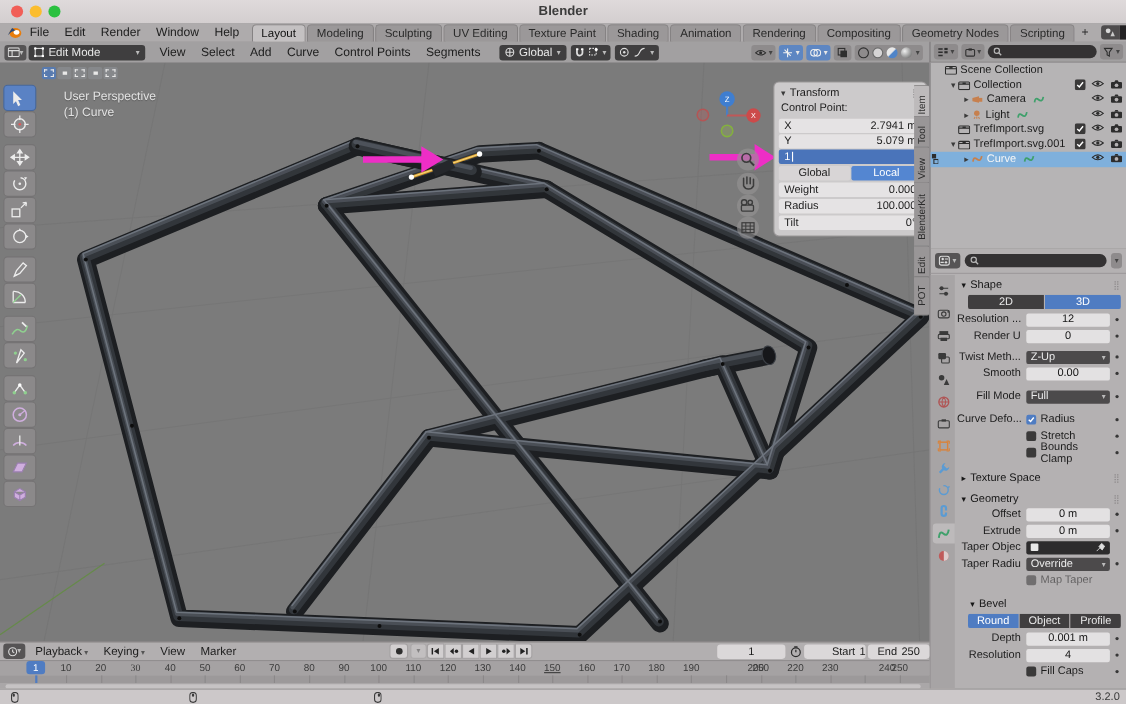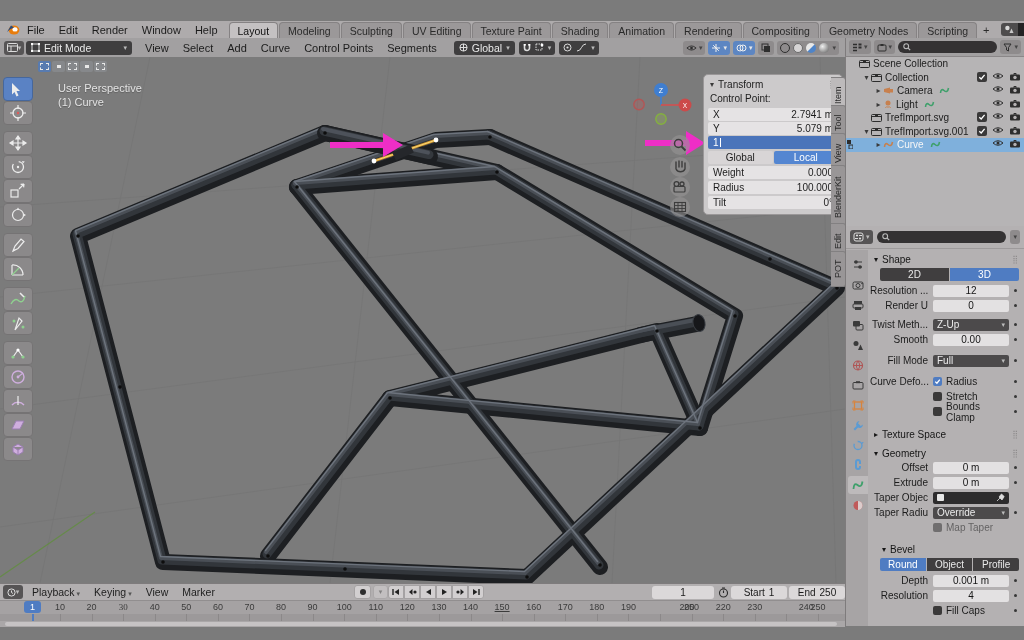--- a/index.html
+++ b/index.html
@@ -128,20 +128,26 @@
              font-size:10px;color:#3a3a3a;}
   .mouse-ic{position:absolute;top:2px;}
   #version{position:absolute;right:6px;top:1px;}
   svg{display:block;}
 </style>
 </head>
 <body>
 
 <div id="app">
 
+  <div id="titlebar" class="abs">
+    <span class="tl" style="left:10px;background:#f15e57;"></span>
+    <span class="tl" style="left:27px;background:#fbbd2e;"></span>
+    <span class="tl" style="left:44px;background:#2ac03f;"></span>
+    <div id="win-title">Blender</div>
+  </div>
 
   <div id="menubar" class="abs">
     <span style="margin-left:6px;">
       <svg width="14" height="12" viewBox="0 0 14 12">
           <ellipse cx="8" cy="6" rx="5.4" ry="4.6" fill="#e87d0d"></ellipse>
           <ellipse cx="9" cy="5.4" rx="2.6" ry="2.2" fill="#fff"></ellipse>
           <path d="M1,8 Q4,4.5 8,3.5 L5,1.5 Z" fill="#2a4b7c"></path>
         </svg>
     </span>
     <span id="menu-left" style="display:flex;">
@@ -1163,21 +1169,21 @@
           </span>
       </span>
       <span class="frame-pill" style="position:absolute;left:652px;width:62px;">1</span>
       <span style="position:absolute;left:718px;display:flex;align-items:center;gap:2px;">
         <span>
             <svg width="11" height="11" viewBox="0 0 11 11">
               <circle cx="5.5" cy="6" r="4" fill="none" stroke="#2a2a2a" stroke-width="1.1"></circle>
               <path d="M5.5,6 V3.6 M4,1 h3" stroke="#2a2a2a" stroke-width="1.1"></path>
             </svg>
           </span>
-        <span class="frame-pill" style="width:56px;gap:4px;">
+        <span class="frame-pill" style="width:56px;gap:4px;justify-content:flex-end;">
           <span>Start</span>
             <span>1</span>
         </span>
         <span class="frame-pill" style="width:56px;gap:4px;">
           <span>End</span>
             <span>250</span>
         </span>
       </span>
     </div>
     <div id="tl-ruler">
@@ -1235,14 +1241,35 @@
         <span class="tick-line" style="left: 723.18px;"></span>
         <span class="tick-line" style="left: 754.76px;"></span>
         <span class="tick-line" style="left: 786.34px;"></span>
         <span class="tick-line" style="left: 817.92px;"></span>
       </div>
     <div id="tl-scroll">
         <i></i>
       </div>
   </div>
 
+  <div id="statusbar" class="abs">
+    <span class="mouse-ic" style="left:10px;">
+        <svg width="7" height="10" viewBox="0 0 7 10">
+          <rect x="0.5" y="0.5" width="6" height="9" rx="3" fill="none" stroke="#3a3a3a"></rect>
+          <rect x="1.5" y="1.5" width="2" height="3" rx="1" fill="#3a3a3a"></rect>
+        </svg>
+      </span>
+    <span class="mouse-ic" style="left:172px;">
+        <svg width="7" height="10" viewBox="0 0 7 10">
+          <rect x="0.5" y="0.5" width="6" height="9" rx="3" fill="none" stroke="#3a3a3a"></rect>
+          <rect x="2.5" y="1.5" width="2" height="3" rx="1" fill="#3a3a3a"></rect>
+        </svg>
+      </span>
+    <span class="mouse-ic" style="left:340px;">
+        <svg width="7" height="10" viewBox="0 0 7 10">
+          <rect x="0.5" y="0.5" width="6" height="9" rx="3" fill="none" stroke="#3a3a3a"></rect>
+          <rect x="3.5" y="1.5" width="2" height="3" rx="1" fill="#3a3a3a"></rect>
+        </svg>
+      </span>
+    <span id="version">3.2.0</span>
+  </div>
 
 </div>
 
 </body></html>

